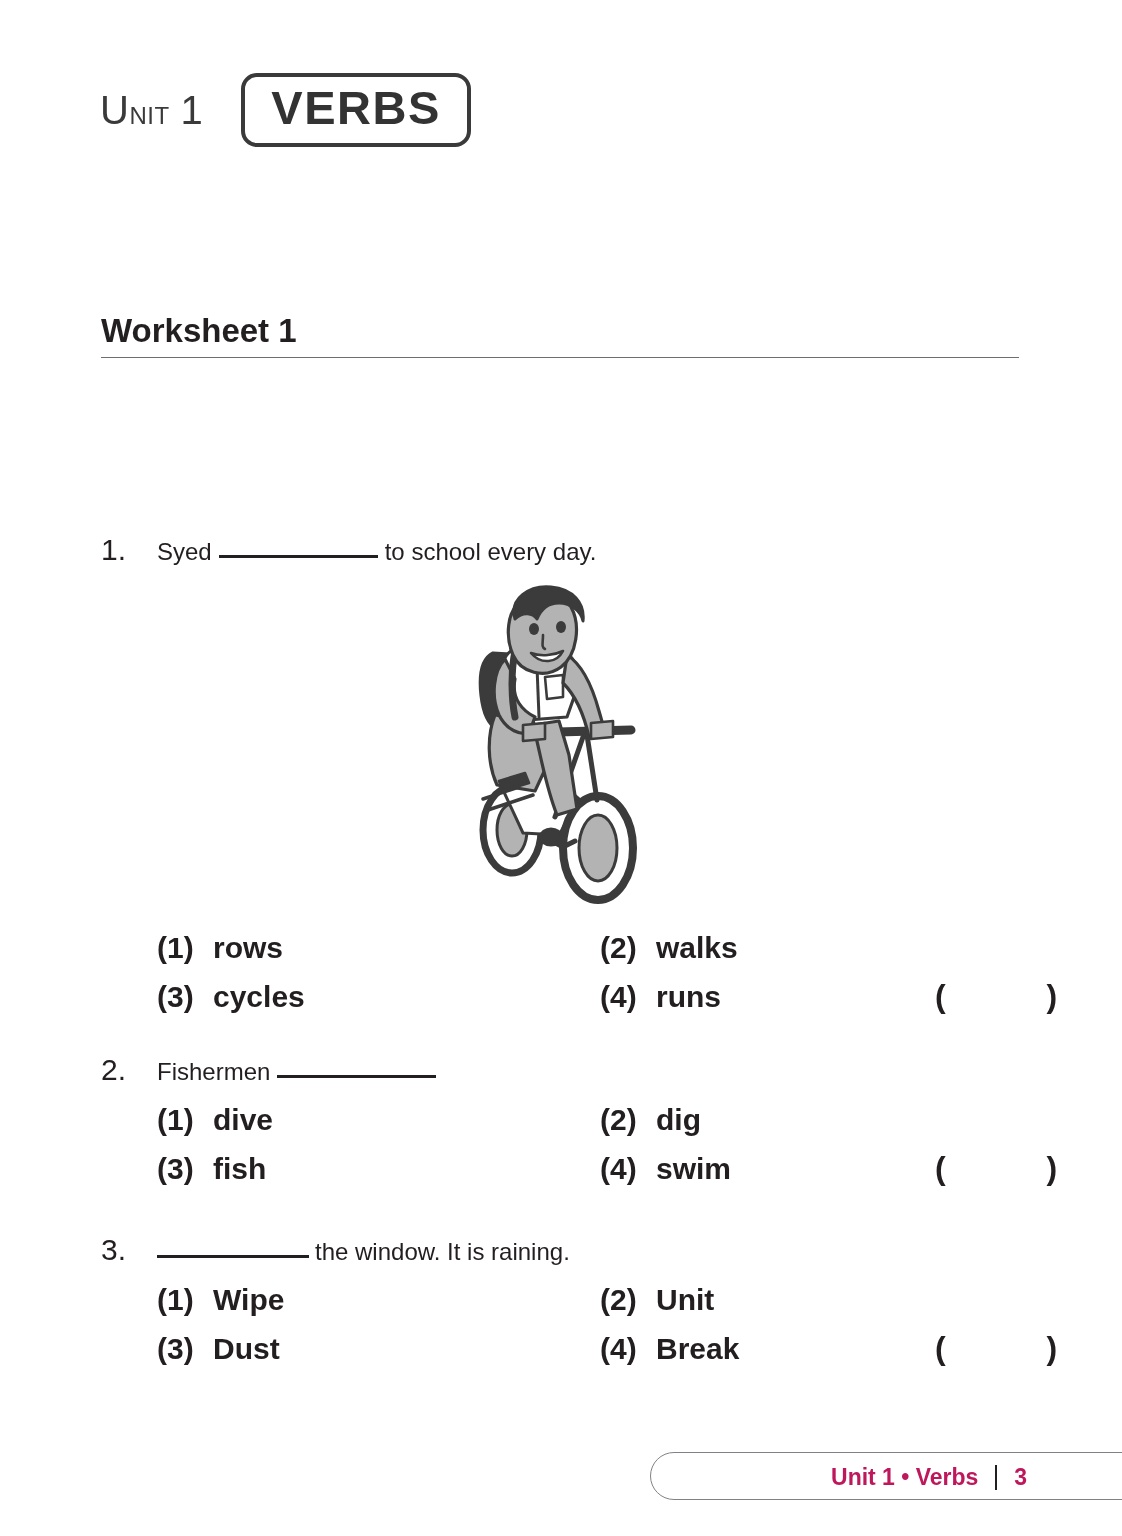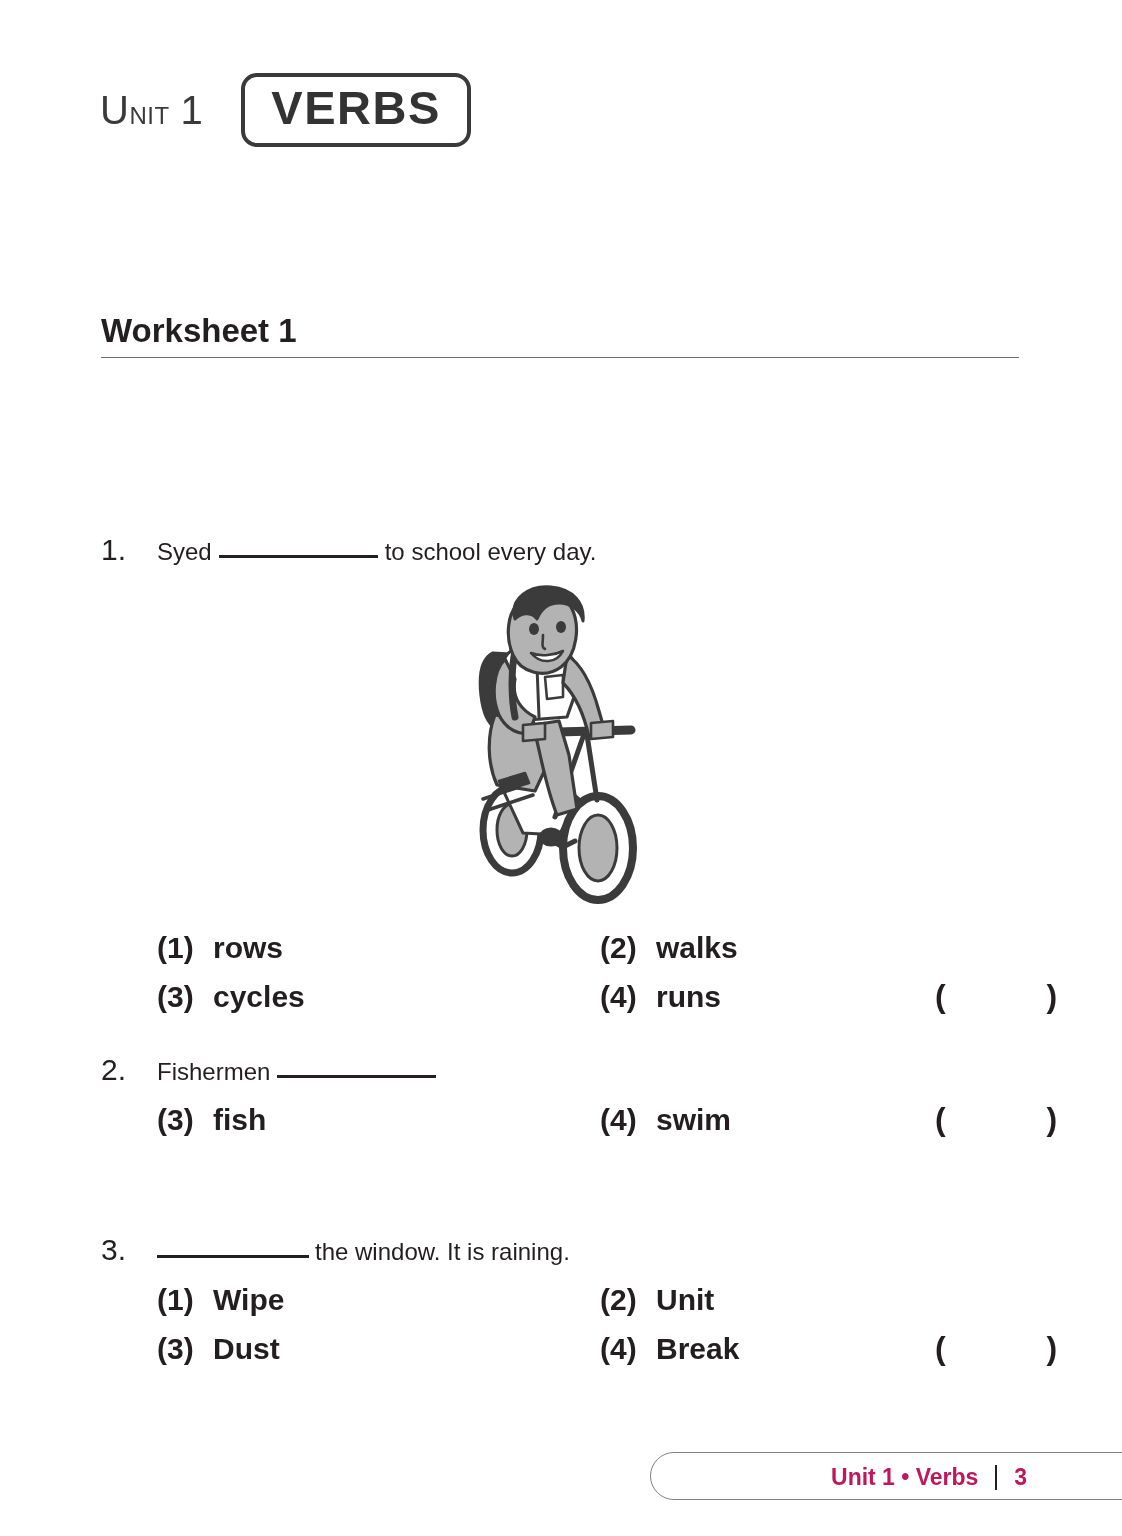--- a/index.html
+++ b/index.html
@@ -294,20 +294,24 @@
 </div>
 
 <div class="question" style="top:1051px;">
   <div class="q-stem">
     <span class="q-num">2.</span>
     <span class="q-text">Fishermen</span>
     <span class="blank blank-w2"></span>
   </div>
   <div class="options">
     <div class="opt-row">
+      <span class="opt opt-col1"><span class="opt-label">(1)</span><span>dive</span></span>
+      <span class="opt opt-col2"><span class="opt-label">(2)</span><span>dig</span></span>
+    </div>
+    <div class="opt-row">
       <span class="opt opt-col1"><span class="opt-label">(3)</span><span>fish</span></span>
       <span class="opt opt-col2"><span class="opt-label">(4)</span><span>swim</span></span>
       <span class="brackets">(  )</span>
     </div>
   </div>
 </div>
 
 <div class="question" style="top:1231px;">
   <div class="q-stem">
     <span class="q-num">3.</span>

